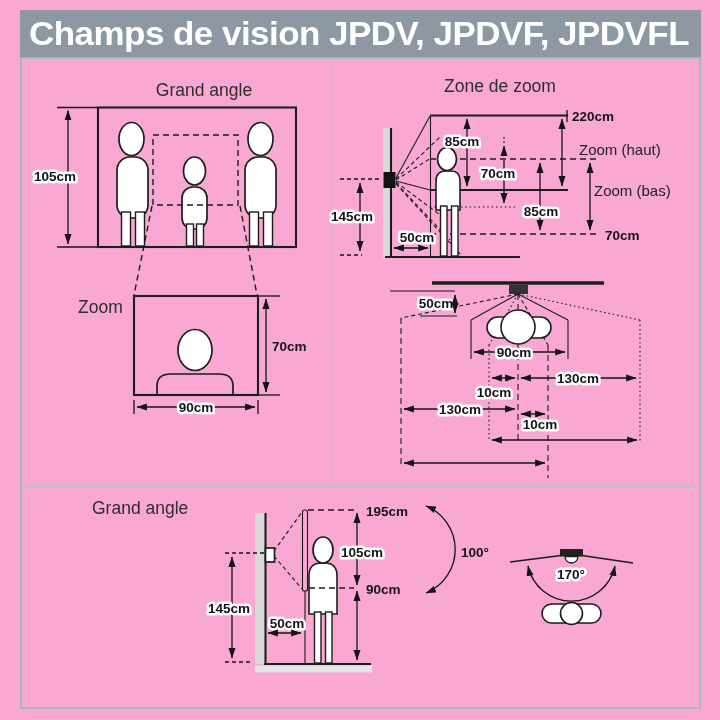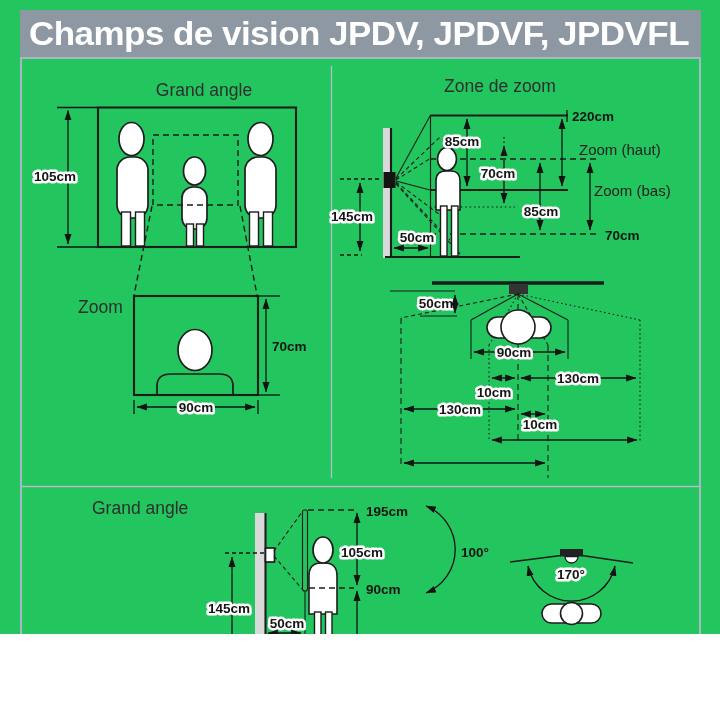--- a/index.html
+++ b/index.html
@@ -1,16 +1,16 @@
 <!DOCTYPE html>
 <html><head>
 <meta charset="utf-8">
 <style>
   html,body{margin:0;padding:0;background:#fff;}
-  #stage{position:relative;width:720px;height:634px;background:#22c55e;overflow:hidden;
+  #stage{position:relative;width:720px;height:720px;background:#f9a8d4;overflow:hidden;
          font-family:"Liberation Sans","DejaVu Sans",sans-serif;}
   svg{position:absolute;left:0;top:0;}
   
   .ln  {stroke:#1d1d1d;stroke-width:1.4;fill:none;stroke-linecap:butt;}
   .ln1 {stroke:#1d1d1d;stroke-width:1.1;fill:none;}
   .ln2 {stroke:#1d1d1d;stroke-width:2.1;fill:none;}
   .dsh {stroke-dasharray:6 4;}
   .dshS{stroke-dasharray:4 3;}
   .dot {stroke-dasharray:1.6 2.8;}
   .dim {stroke:#141414;stroke-width:1.3;fill:none;}

